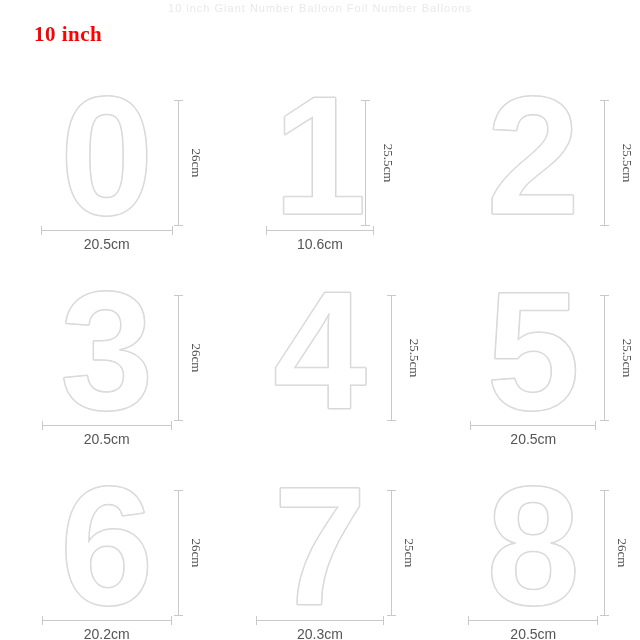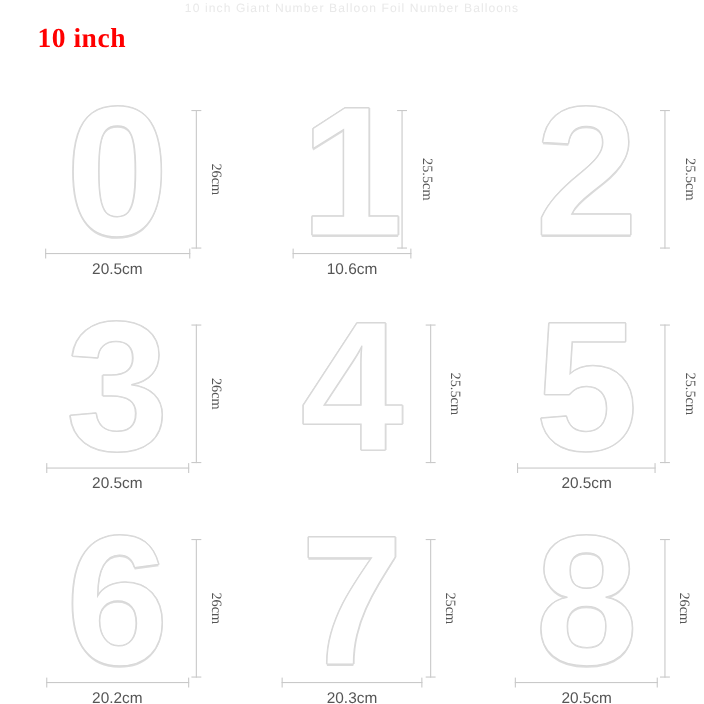--- a/index.html
+++ b/index.html
@@ -25,21 +25,21 @@
     color: #e9e9e9;
     letter-spacing: 1px;
     font-family: "Liberation Sans", sans-serif;
     white-space: nowrap;
   }
 
   .title {
     position: absolute;
     top: 22px;
     left: 34px;
-    font-size: 25px;
+    font-size: 21px;
     font-weight: bold;
     color: #ff0000;
     font-family: "Liberation Serif", serif;
     letter-spacing: 0.5px;
   }
 
   .grid {
     position: absolute;
     top: 78px;
     left: 0;

